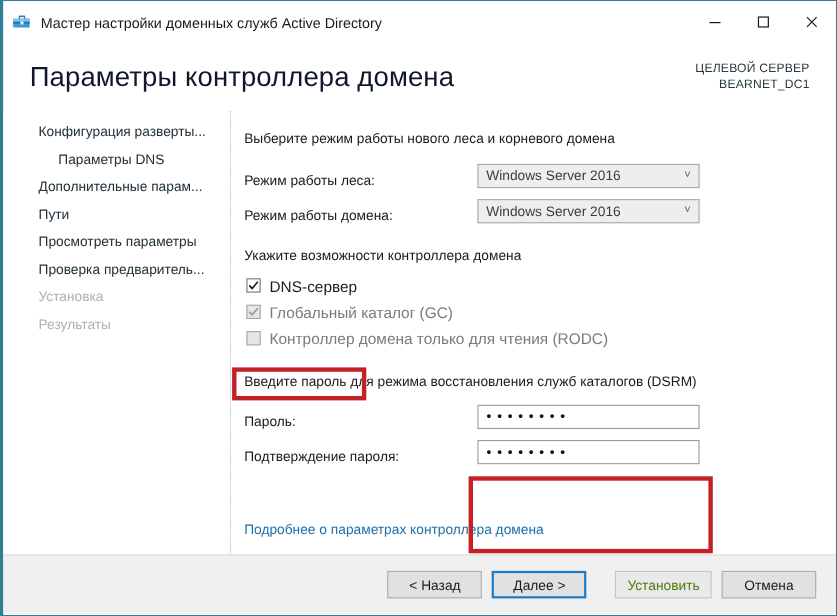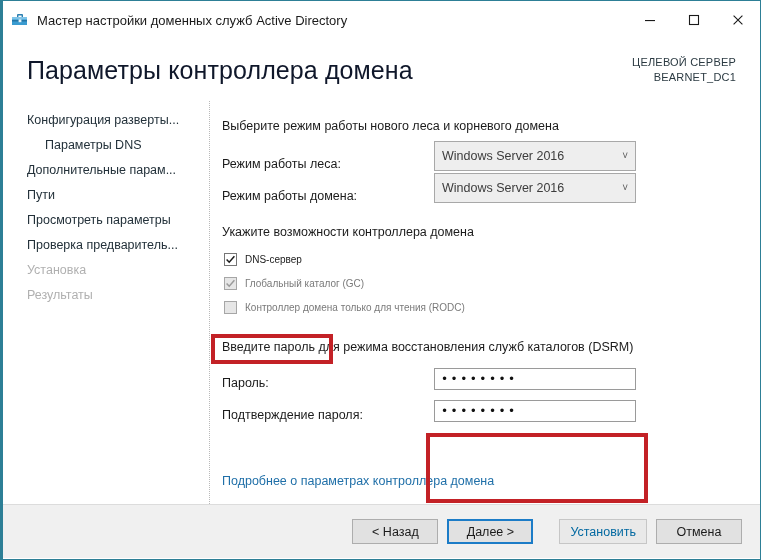--- a/index.html
+++ b/index.html
@@ -96,21 +96,21 @@
   #sidebar {
     width: 207px;
     flex: 0 0 207px;
     padding-top: 8px;
     border-right: 1px dotted #b9b9b9;
     background: #ffffff;
   }
   .nav-item {
     height: 22px;
     line-height: 22px;
-    margin: 0 10px 3px 18px;
+    margin: 0 10px 3px 26px;
     padding-left: 6px;
     font-size: 12.5px;
     color: #23313a;
     white-space: nowrap;
     overflow: hidden;
   }
   .nav-item.indent { padding-left: 24px; }
   .nav-item.selected {
     background: #0a7ad1;
     color: #ffffff;
@@ -138,21 +138,21 @@
   .field-label {
     width: 212px;
     flex: 0 0 212px;
     font-size: 12.5px;
     color: #1b1b1b;
   }
 
   .combo {
     position: relative;
     width: 202px;
-    height: 30px;
+    height: 22px;
     background: #eeeeee;
     border: 1px solid #a8a8a8;
     display: flex;
     align-items: center;
     font-size: 12.5px;
     color: #3c3c3c;
     padding-left: 7px;
   }
   .combo .chev {
     position: absolute;
@@ -175,21 +175,21 @@
     width: 13px;
     height: 13px;
     flex: 0 0 13px;
     border: 1px solid #767676;
     background: #ffffff;
     margin-right: 8px;
     position: relative;
   }
   .cbox.dis { background: #e6e6e6; border-color: #a6a6a6; }
   .cbox svg { position: absolute; left: 0; top: 0; }
-  .check-label { font-size: 10px; color: #1b1b1b; }
+  .check-label { font-size: 14px; color: #1b1b1b; }
   .check-label.dis { color: #7a7a7a; }
 
   .pwd-input {
     width: 202px;
     height: 22px;
     background: #ffffff;
     border: 1px solid #9a9a9a;
     font-size: 12px;
     color: #111111;
     letter-spacing: 2.5px;
@@ -244,21 +244,21 @@
     justify-content: center;
     cursor: pointer;
     padding: 0 10px;
     white-space: nowrap;
   }
   .btn.focused {
     border: 2px solid #1c7cc7;
     background: #e1e1e1;
   }
   .btn.disabled {
-    color: #0369a1;
+    color: #4d7c0f;
     background: #e9e9e9;
     border-color: #c6c6c6;
     cursor: default;
   }
   .btn.gap { margin-left: 26px; }
 </style>
 </head>
 <body>
 
 <div id="window">

